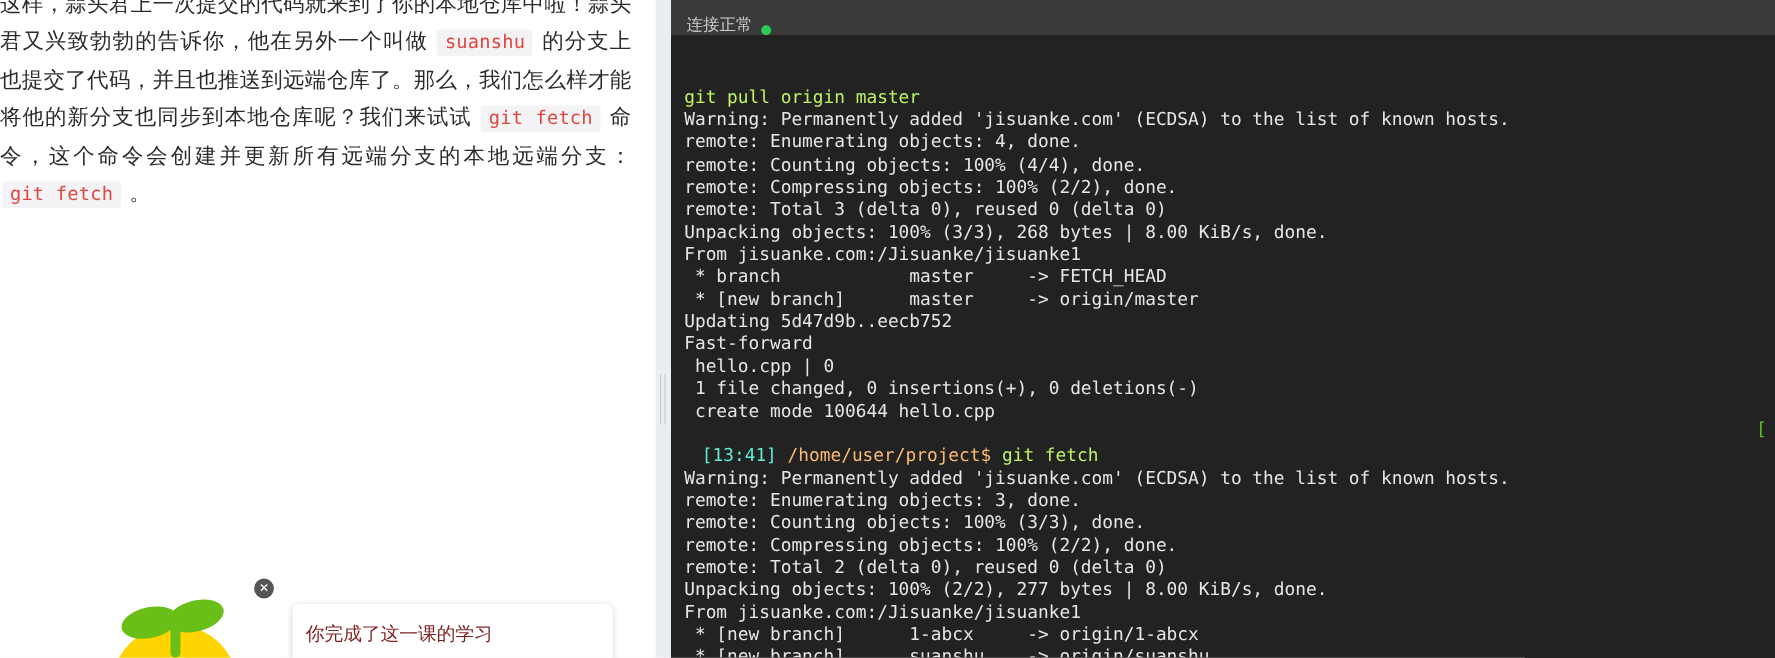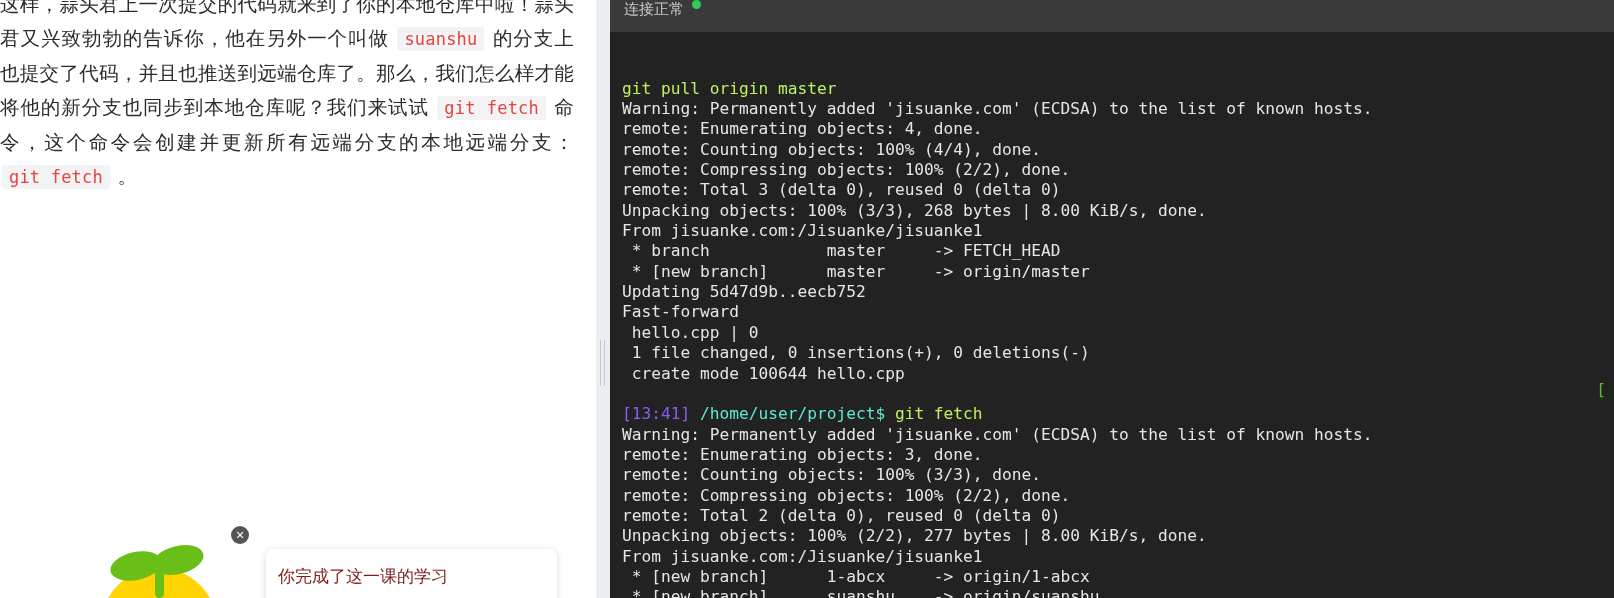--- a/index.html
+++ b/index.html
@@ -91,21 +91,21 @@
     position: relative;
     overflow: hidden;
     display: flex;
     flex-direction: column;
   }
   #terminal-header {
     height: 32px;
     flex: 0 0 32px;
     background: #3a3a3a;
     display: flex;
-    align-items: flex-start;
+    align-items: flex-end;
     padding-left: 14px;
     box-sizing: border-box;
   }
   #terminal-status-label {
     color: #c9c9c9;
     font-size: 15px;
     font-family: "Liberation Sans", "DejaVu Sans", sans-serif;
   }
   #terminal-status-dot {
     width: 9px;
@@ -125,22 +125,22 @@
     line-height: 20.35px;
     color: #e6e6e6;
     white-space: pre;
     overflow: hidden;
     position: relative;
   }
   .term-line {
     white-space: pre;
     min-height: 20.35px;
   }
-  .c-ts   { color: #8b5cf6; }
-  .c-path { color: #5eead4; margin-top: 29px; }
+  .c-ts   { color: #5eead4; margin-left: 16px; }
+  .c-path { color: #fdba74; margin-top: 29px; }
   .c-cmd  { color: #bef264; }
 
   #wrapped-bracket {
     position: absolute;
     right: 8px;
     top: 348px;
     color: #5bbf28;
     font-family: "DejaVu Sans Mono", "Liberation Mono", monospace;
     font-size: 16.2px;
     line-height: 20.35px;

